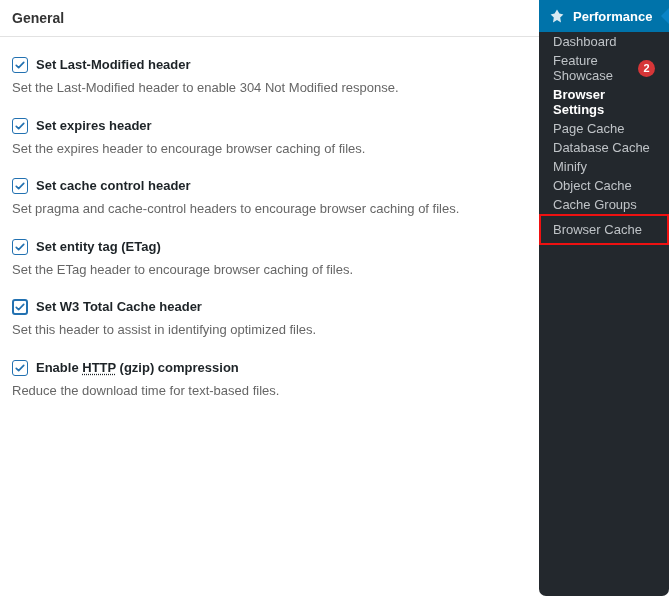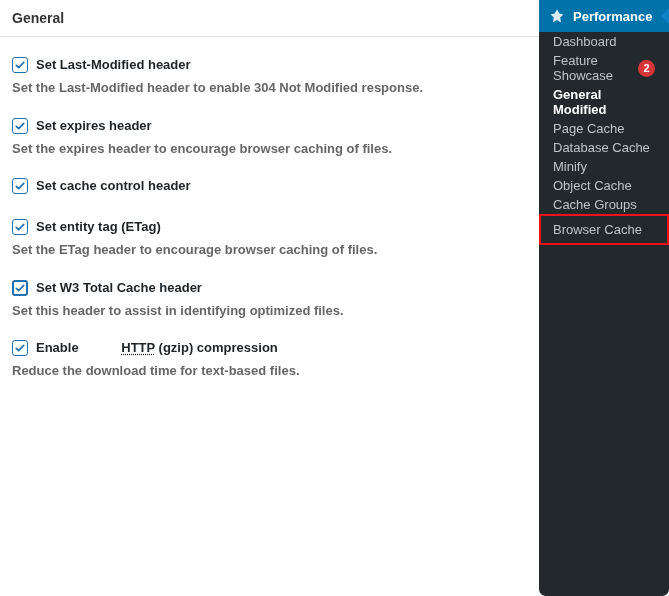--- a/index.html
+++ b/index.html
@@ -55,27 +55,25 @@
     border-width: 2px;
   }
   .label-text {
     font-weight: 600;
     color: #1d2327;
     font-size: 13px;
   }
   .label-text .abbr {
     text-decoration: underline dotted;
     text-underline-offset: 2px;
-    margin-left: 39px;
   }
   .desc {
     color: #666;
     font-size: 13px;
     line-height: 1.5;
-    font-weight: bold;
   }
 
   
   .sidebar {
     width: 130px;
     background: #23282d;
     color: #eee;
     display: flex;
     flex-direction: column;
     font-size: 13px;
@@ -165,20 +163,21 @@
       </div>
       <div class="option">
         <label class="option-label">
           <span class="checkbox">
             <svg viewBox="0 0 16 16">
               <path d="M3 8.5 L6.2 11.5 L13 4.5" stroke="#2271b1" stroke-width="2.2" fill="none" stroke-linecap="round" stroke-linejoin="round"></path>
             </svg>
           </span>
           <span class="label-text"><span>Set cache control header</span></span>
         </label>
+        <div class="desc">Set pragma and cache-control headers to encourage browser caching of files.</div>
       </div>
       <div class="option">
         <label class="option-label">
           <span class="checkbox">
             <svg viewBox="0 0 16 16">
               <path d="M3 8.5 L6.2 11.5 L13 4.5" stroke="#2271b1" stroke-width="2.2" fill="none" stroke-linecap="round" stroke-linejoin="round"></path>
             </svg>
           </span>
           <span class="label-text"><span>Set entity tag (ETag)</span></span>
         </label>
@@ -221,21 +220,21 @@
   </div>
   <div id="sidebar-items">
       <div class="sidebar-item">
         <span>Dashboard</span>
       </div>
       <div class="sidebar-item">
         <span>Feature Showcase</span>
         <span class="badge">2</span>
       </div>
       <div class="sidebar-item active">
-        <span>General Modified</span>
+        <span>Browser Settings</span>
       </div>
       <div class="sidebar-item">
         <span>Page Cache</span>
       </div>
       <div class="sidebar-item">
         <span>Database Cache</span>
       </div>
       <div class="sidebar-item">
         <span>Minify</span>
       </div>

